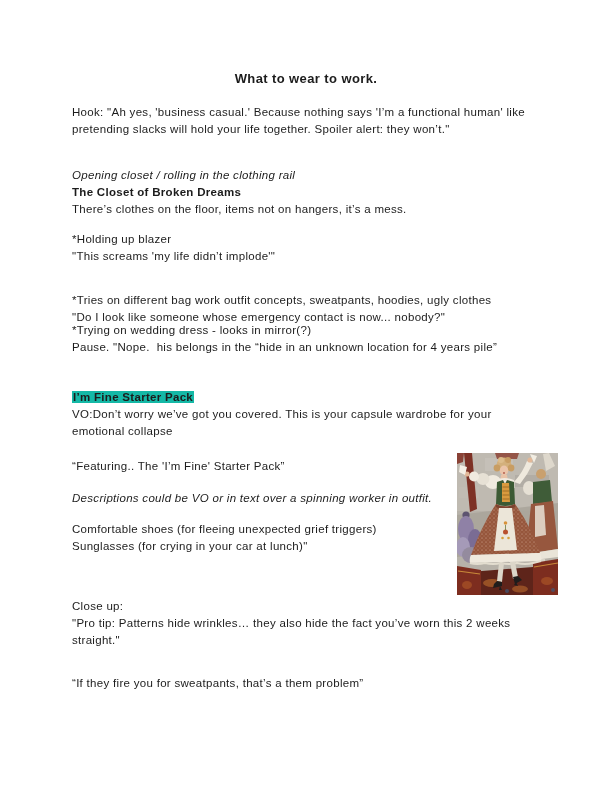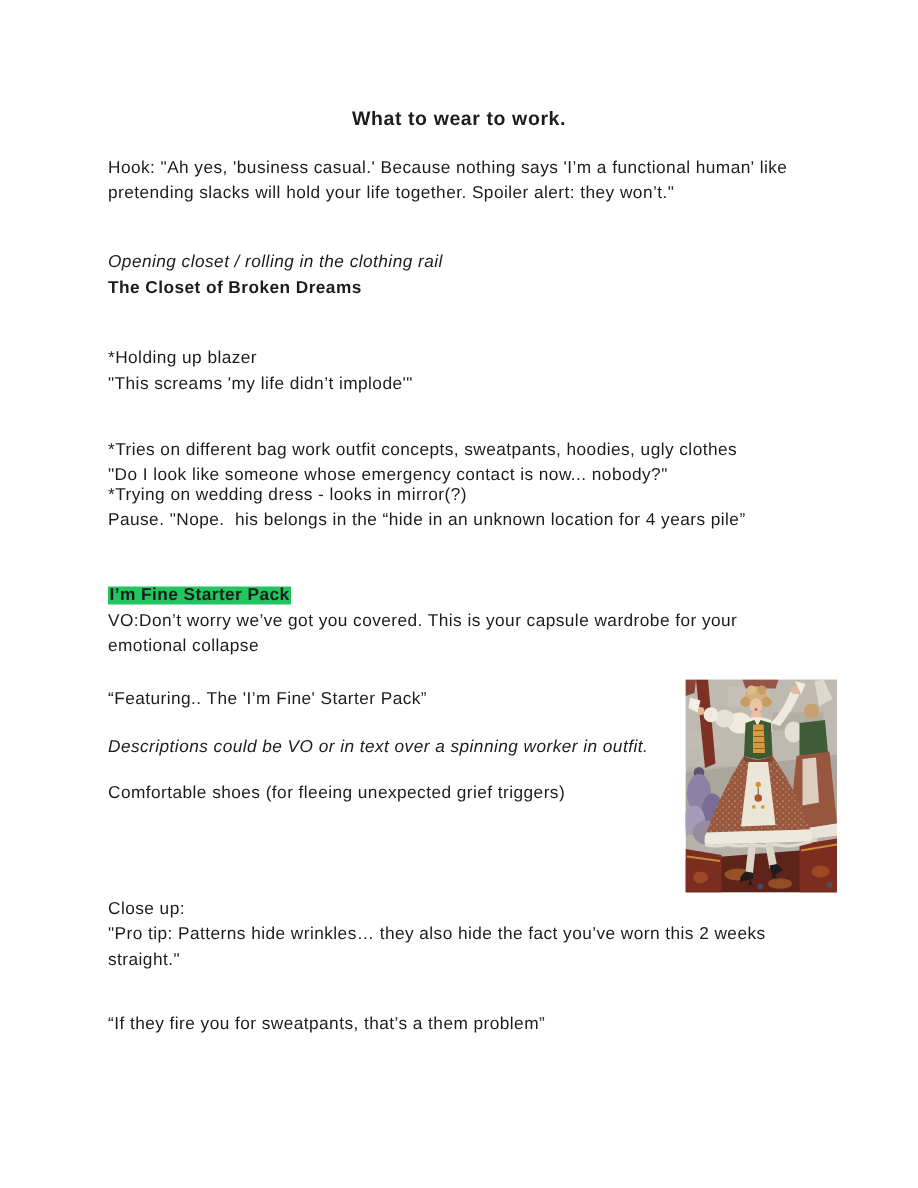--- a/index.html
+++ b/index.html
@@ -15,21 +15,21 @@
   .line  {
     height:17px; line-height:17px;
     font-size:11.5px;
     letter-spacing:0.3px;
     white-space:pre;
   }
   .title-block { left:0; width:612px; text-align:center; }
   .title-line  { font-size:13px; font-weight:bold; letter-spacing:0.4px; }
   .bold   { font-weight:bold; }
   .italic { font-style:italic; }
-  .hl     { background:#22c55e; padding:0 1px; }
+  .hl     { background:#14b8a6; padding:0 1px; }
   .inline-image {
     position:absolute; left:457px; top:453px;
     width:101px; height:142px;
   }
   .inline-image svg { display:block; }
 </style>
 </head>
 <body>
 
 <div class="page">
@@ -39,20 +39,21 @@
   </div>
 
   <div class="block" style="top:104px">
     <div class="line">Hook: "Ah yes, 'business casual.' Because nothing says 'I’m a functional human' like</div>
     <div class="line">pretending slacks will hold your life together. Spoiler alert: they won’t."</div>
   </div>
 
   <div class="block" style="top:167px">
     <div class="line italic">Opening closet / rolling in the clothing rail</div>
     <div class="line bold">The Closet of Broken Dreams</div>
+    <div class="line">There’s clothes on the floor, items not on hangers, it’s a mess.</div>
   </div>
 
   <div class="block" style="top:231px">
     <div class="line">*Holding up blazer</div>
     <div class="line">"This screams 'my life didn’t implode'"</div>
   </div>
 
   <div class="block" style="top:292px">
     <div class="line">*Tries on different bag work outfit concepts, sweatpants, hoodies, ugly clothes</div>
     <div class="line">"Do I look like someone whose emergency contact is now... nobody?"</div>
@@ -72,20 +73,21 @@
   <div class="block" style="top:458px">
     <div class="line">“Featuring.. The 'I’m Fine' Starter Pack”</div>
   </div>
 
   <div class="block" style="top:490px">
     <div class="line italic">Descriptions could be VO or in text over a spinning worker in outfit.</div>
   </div>
 
   <div class="block" style="top:521px">
     <div class="line">Comfortable shoes (for fleeing unexpected grief triggers)</div>
+    <div class="line">Sunglasses (for crying in your car at lunch)"</div>
   </div>
 
   <div class="block" style="top:598px">
     <div class="line">Close up:</div>
     <div class="line">"Pro tip: Patterns hide wrinkles… they also hide the fact you’ve worn this 2 weeks</div>
     <div class="line">straight."</div>
   </div>
 
   <div class="block" style="top:675px">
     <div class="line">“If they fire you for sweatpants, that’s a them problem”</div>

